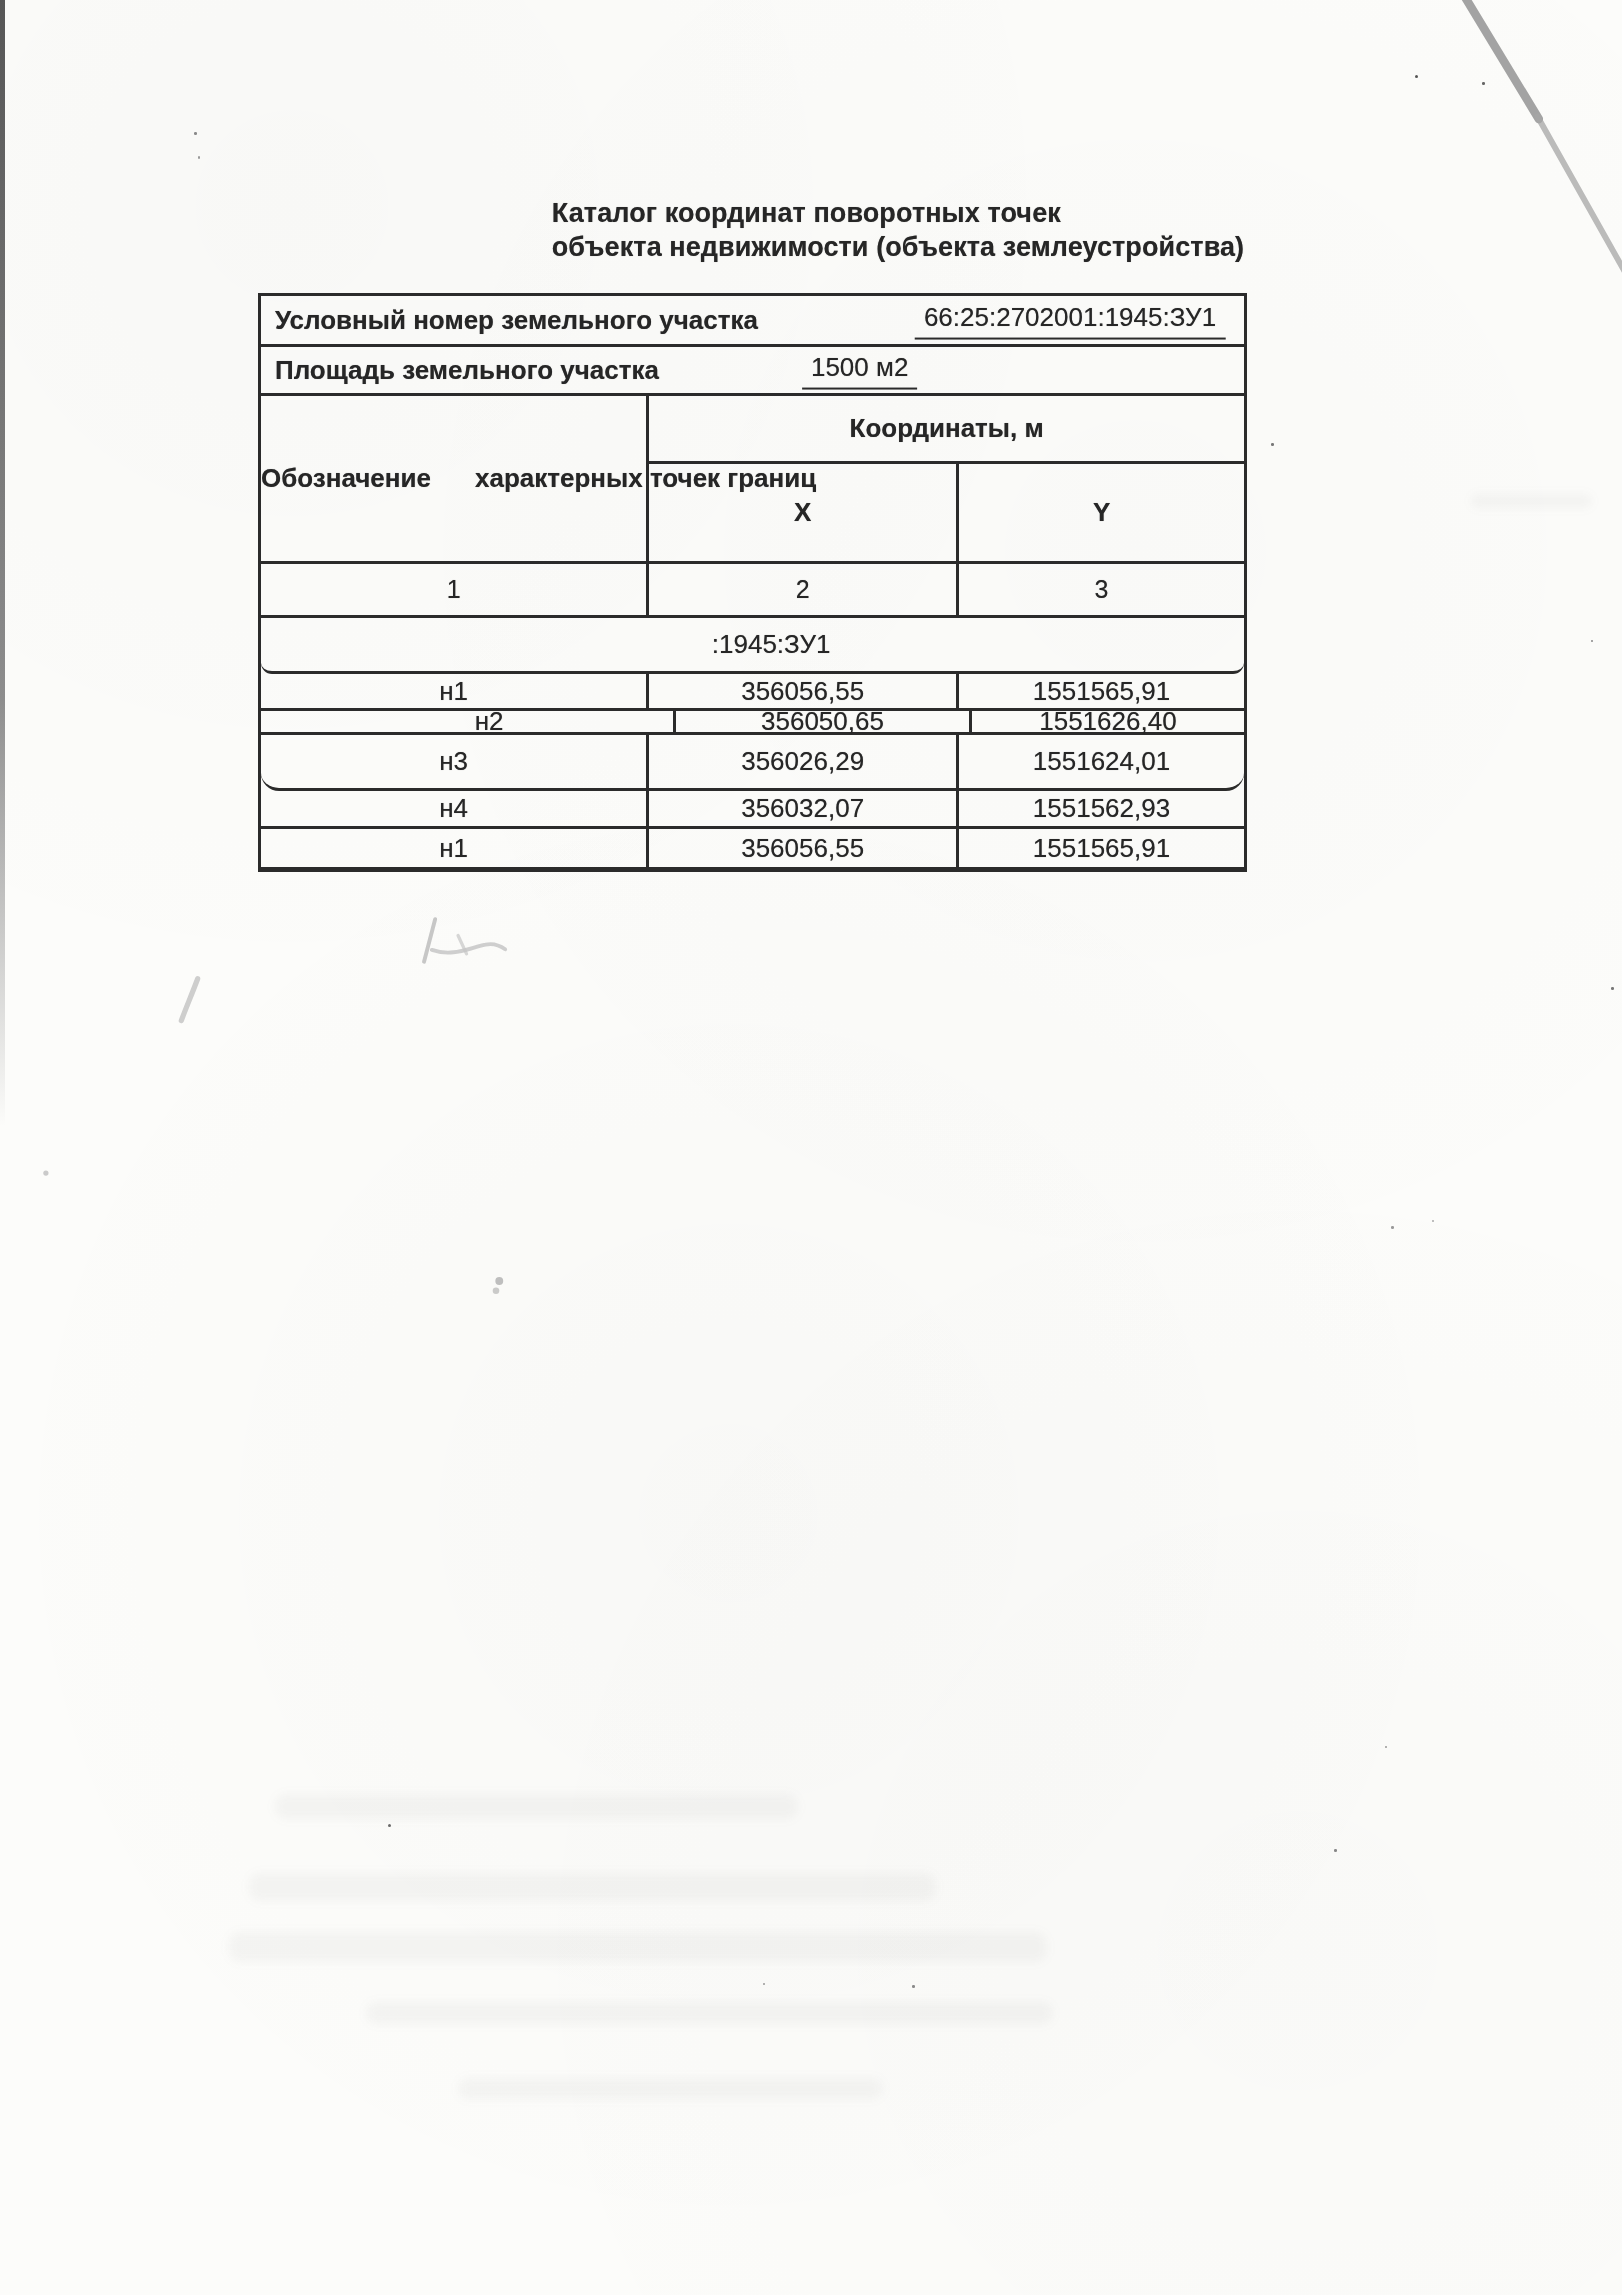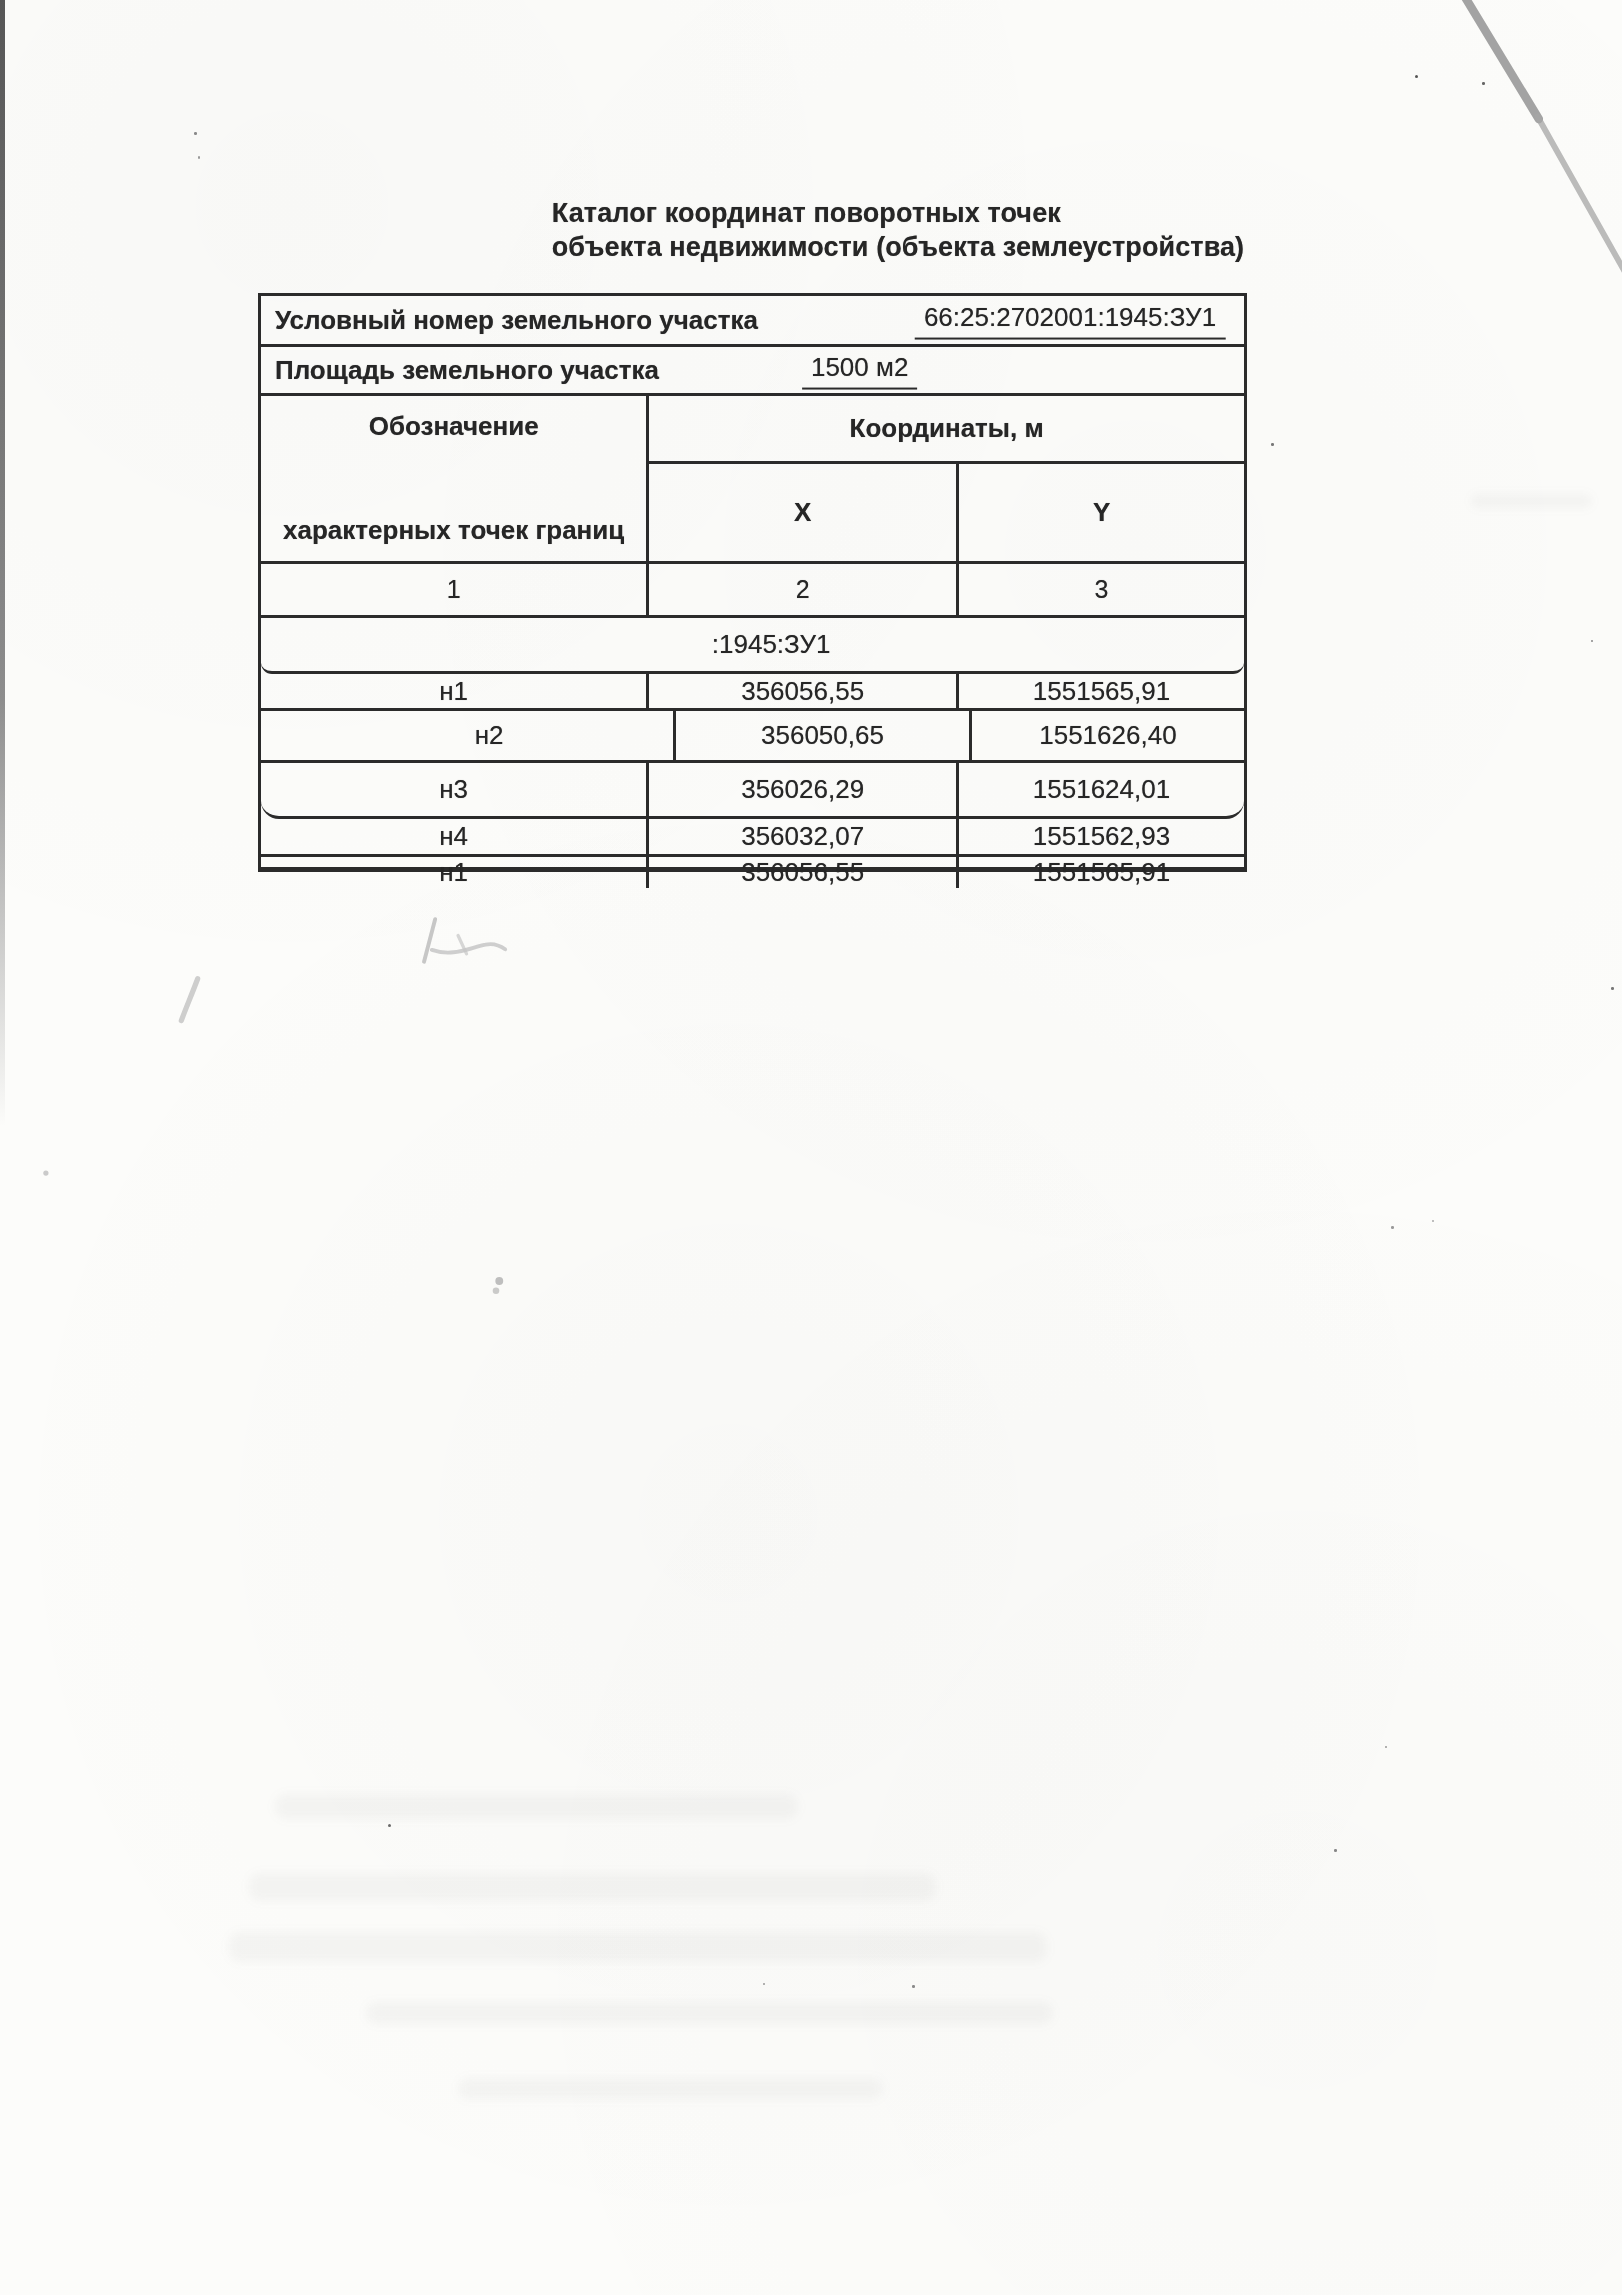--- a/index.html
+++ b/index.html
@@ -53,21 +53,21 @@
   .info-row{display:flex;align-items:center;}
   .info-label{font-weight:bold;padding-left:14px;white-space:nowrap;}
   .info-value{
     position:absolute;top:50%;transform:translate(-50%,-50%);
     border-bottom:2.6px solid #2b2b2b;padding:1.3px 9.2px 4.6px;white-space:nowrap;
   }
   .pos-v1{left:82.3%;}
   .pos-v2{left:60.9%;}
 
   .header-row{display:flex;}
-  .hcol1{width:39.2%;display:flex;flex-direction:column;box-sizing:border-box;gap:44px;}
+  .hcol1{width:39.2%;display:flex;flex-direction:row;box-sizing:border-box;gap:44px;}
   .hcol1 .h-line{flex:1;display:flex;align-items:center;justify-content:center;font-weight:bold;white-space:nowrap;}
   .hcol23{flex:1;display:flex;flex-direction:column;box-sizing:border-box;border-left:3.3px solid #2b2b2b;}
   .coords-cell{height:68px;box-sizing:border-box;border-bottom:3.3px solid #2b2b2b;
     display:flex;align-items:center;justify-content:center;font-weight:bold;}
   .xy-row{flex:1;display:flex;}
   .x-cell{width:51.6%;display:flex;align-items:center;justify-content:center;font-weight:bold;}
   .y-cell{flex:1;box-sizing:border-box;border-left:3.3px solid #2b2b2b;
     display:flex;align-items:center;justify-content:center;font-weight:bold;}
 
   .cells3{display:flex;}
@@ -78,21 +78,21 @@
   .cells3.bordered .c3{border-left:3.3px solid #2b2b2b;}
   .nums-row{font-size:25px;}
   .section-row .c2{transform:translateX(-30px);}
 
   .h-r1{height:51px;}
   .h-r2{height:49px;}
   .h-header{height:168px;}
   .h-nums{height:54px;}
   .h-section{height:56px;border-radius:11px;}
   .h-d1{height:37px;}
-  .h-d2{height:52px;padding-left:44px;}
+  .h-d2{height:24px;padding-left:44px;}
   .h-d3{height:56px;border-radius:18px;}
   .h-d4{height:38px;}
 </style>
 </head>
 <body>
 
 <div class="page">
 
   <div class="left-strip"></div>
 

